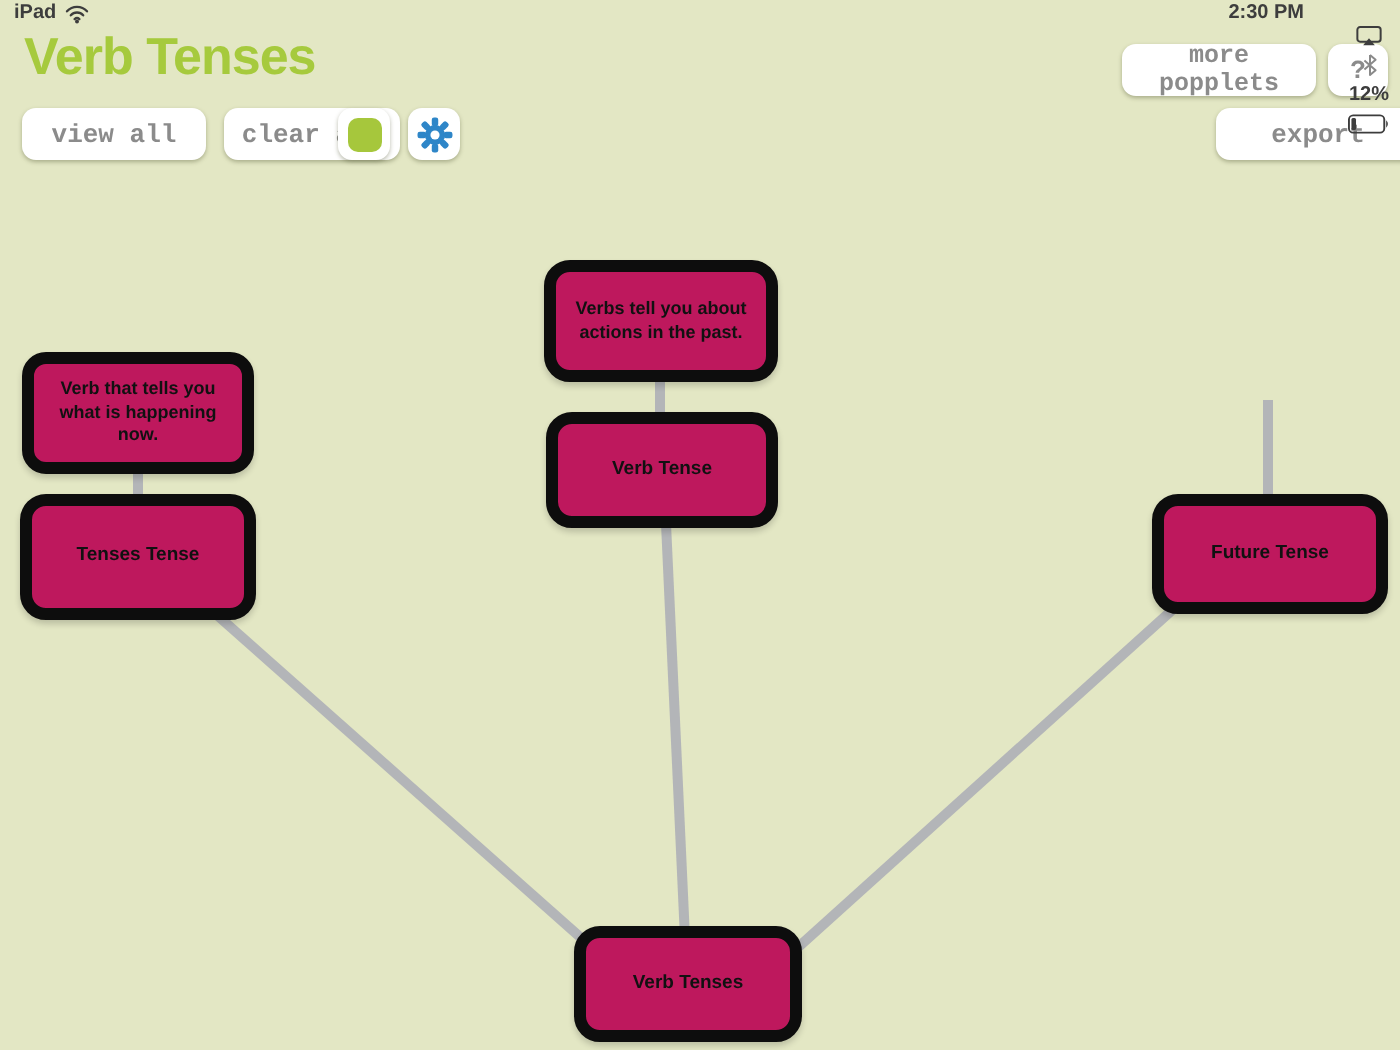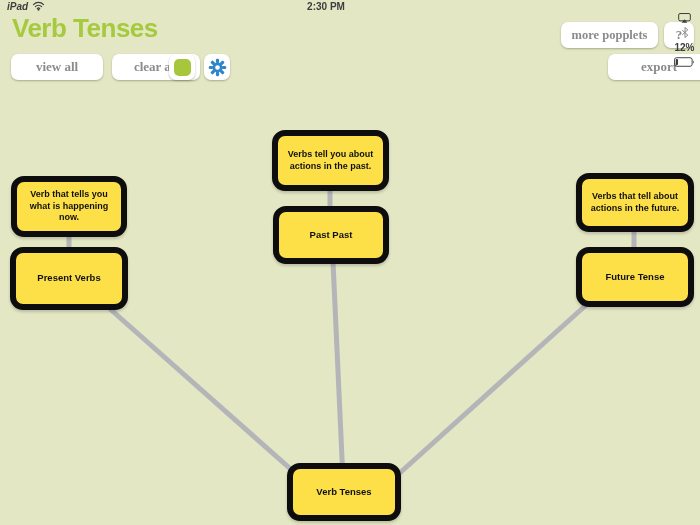--- a/index.html
+++ b/index.html
@@ -2,51 +2,51 @@
 <html><head>
 <meta charset="utf-8">
 <style>
   html,body{margin:0;padding:0;background:#d8d8d8;}
   .stage{position:relative;width:700px;height:525px;background:#e3e7c4;overflow:hidden;
          font-family:"Liberation Sans",sans-serif;}
 
   
   .statusbar{position:absolute;top:0;left:0;width:700px;height:15px;z-index:5;
              font-size:10px;font-weight:bold;color:#3d3d3d;}
-  .sb-left{position:absolute;left:7px;top:1px;display:flex;align-items:flex-start;gap:4px;font-style:italic;}
-  .sb-center{position:absolute;left:0;top:1px;width:652px;text-align:center;}
+  .sb-left{position:absolute;left:7px;top:1px;display:flex;align-items:center;gap:4px;}
+  .sb-center{position:absolute;left:0;top:1px;width:652px;text-align:right;}
   .sb-right{position:absolute;right:5px;top:13px;display:flex;align-items:center;gap:4px;flex-direction:column;}
   .sb-icon{display:inline-flex;align-items:center;}
 
   
   .title{position:absolute;left:12px;top:13px;z-index:4;font-size:26px;font-weight:bold;
          color:#a6ca3d;letter-spacing:-0.5px;}
   .btn{position:absolute;z-index:4;background:#ffffff;border:none;border-radius:7px;
-       color:#8b8b8b;font-weight:bold;font-size:13px;font-family:Liberation Serif, serif;
+       color:#8b8b8b;font-weight:bold;font-size:13px;font-family:Liberation Mono, monospace;
        height:26px;box-shadow:0 1px 2px rgba(80,85,50,0.4);cursor:pointer;
        display:flex;align-items:center;justify-content:center;padding:0;}
   .btn-viewall{left:11px;top:54px;width:92px;}
   .btn-clearall{left:92px;top:54px;width:88px;margin-left:20px;}
   .btn-swatch{left:169px;top:54px;width:26px;}
   .swatch{width:17px;height:17px;border-radius:5px;background:#a6c73c;}
   .btn-gear{left:204px;top:54px;width:26px;}
   .btn-more{left:561px;top:22px;width:97px;font-size:12.5px;}
   .btn-help{left:664px;top:22px;width:30px;}
   .btn-export{left:608px;top:54px;width:102px;}
 
   
   .links{position:absolute;left:0;top:0;z-index:1;}
-  .node{position:absolute;z-index:2;box-sizing:border-box;background:#fde047;
+  .node{position:absolute;z-index:2;box-sizing:border-box;background:#be185d;
         border:6px solid #0d0d0d;border-radius:13px;display:flex;align-items:center;
         justify-content:center;text-align:center;padding:2px 3px;
         box-shadow:0 2px 3px rgba(0,0,0,0.18);}
   .node-label{font-weight:bold;font-size:9.5px;color:#111111;line-height:1.32;
               white-space:pre-line;}
   .node-desc .node-label{font-size:9px;}
-  .n-present-desc{left:11px;top:176px;width:116px;height:61px;}
+  .n-present-desc{left:11px;top:176px;width:116px;height:61px;border-radius:12px;}
   .n-present{left:10px;top:247px;width:118px;height:63px;}
   .n-past-desc{left:272px;top:130px;width:117px;height:61px;}
   .n-past{left:273px;top:206px;width:116px;height:58px;}
   .n-future-desc{left:576px;top:173px;width:118px;height:59px;}
   .n-future{left:576px;top:247px;width:118px;height:60px;}
   .n-root{left:287px;top:463px;width:114px;height:58px;}
 </style>
 </head>
 <body>
 
@@ -130,35 +130,31 @@
       <line x1="595" y1="297" x2="392" y2="480"></line>
     </g>
   </svg>
 
   <div class="node node-desc n-present-desc">
     <span class="node-label">Verb that tells you
 what is happening
 now.</span>
   </div>
   <div class="node n-present">
-    <span class="node-label">Present Verbs</span>
+    <span class="node-label">Tenses Tense</span>
   </div>
 
   <div class="node node-desc n-past-desc">
     <span class="node-label">Verbs tell you about
 actions in the past.</span>
   </div>
   <div class="node n-past">
-    <span class="node-label">Past Past</span>
+    <span class="node-label">Verb Tense</span>
   </div>
 
-  <div class="node node-desc n-future-desc">
-    <span class="node-label">Verbs that tell about
-actions in the future.</span>
-  </div>
   <div class="node n-future">
     <span class="node-label">Future Tense</span>
   </div>
 
   <div class="node n-root">
     <span class="node-label">Verb Tenses</span>
   </div>
 
 </div>
 

